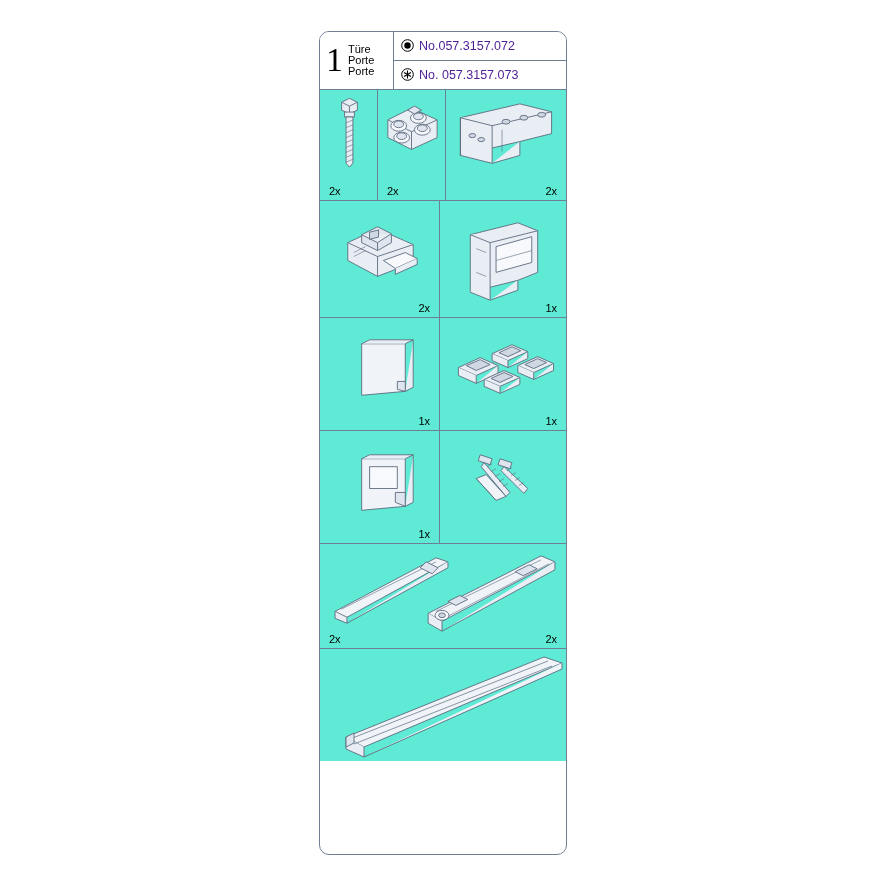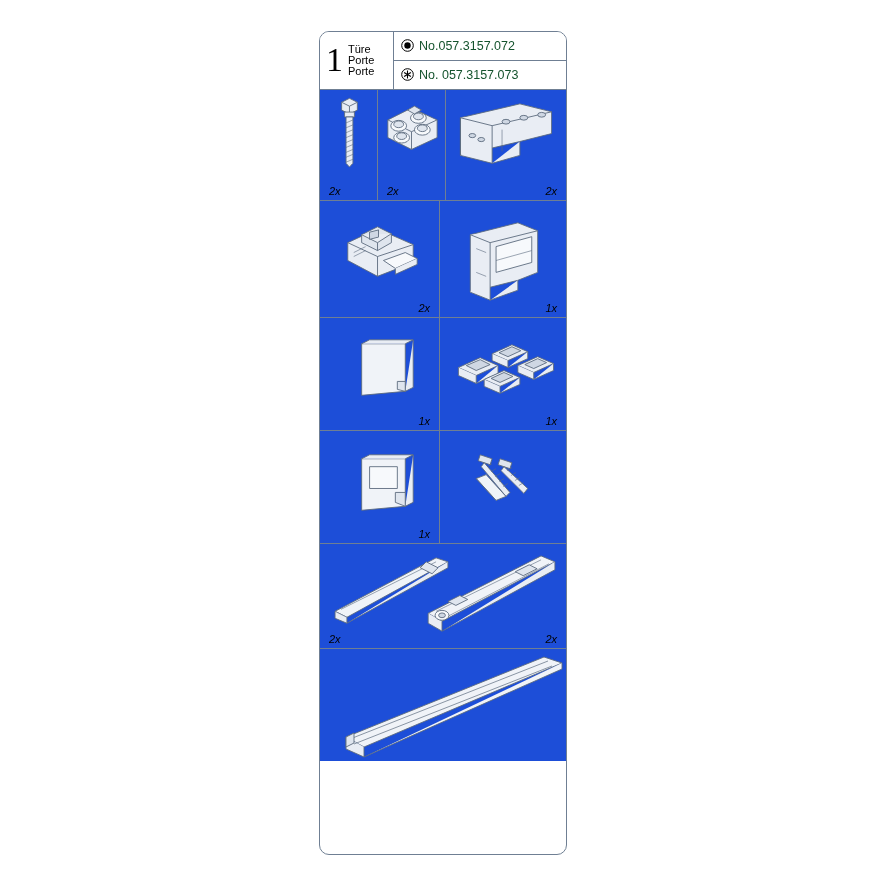--- a/index.html
+++ b/index.html
@@ -69,21 +69,21 @@
     flex-direction: column;
     justify-content: center;
   }
   .art-row {
     display: flex;
     align-items: center;
     height: 50%;
     box-sizing: border-box;
     padding-left: 7px;
     font-size: 12.5px;
-    color: #14532d;
+    color: #4c1d95;
   }
   .art-row.top { border-bottom: 1.3px solid #6f7f93; }
   .mark {
     display: inline-block;
     width: 13px; height: 13px;
     margin-right: 5px;
     position: relative;
     flex: 0 0 auto;
   }
   .mark svg { display: block; }
@@ -100,22 +100,21 @@
     width: 100%;
     box-sizing: border-box;
     border-bottom: 1.3px solid #6f7f93;
     display: flex;
     background: #f3f6fb;
   }
   .row:last-child { border-bottom: none; }
   .cell {
     position: relative;
     box-sizing: border-box;
-    background: #1d4ed8;
-    font-style: italic;
+    background: #5eead4;
   }
   .cell.divider { border-right: 1.3px solid #6f7f93; }
   .qty {
     position: absolute;
     bottom: 3px;
     font-size: 11px;
     color: #000;
     font-family: "Liberation Sans", sans-serif;
   }
   .qty.left { left: 9px; }

